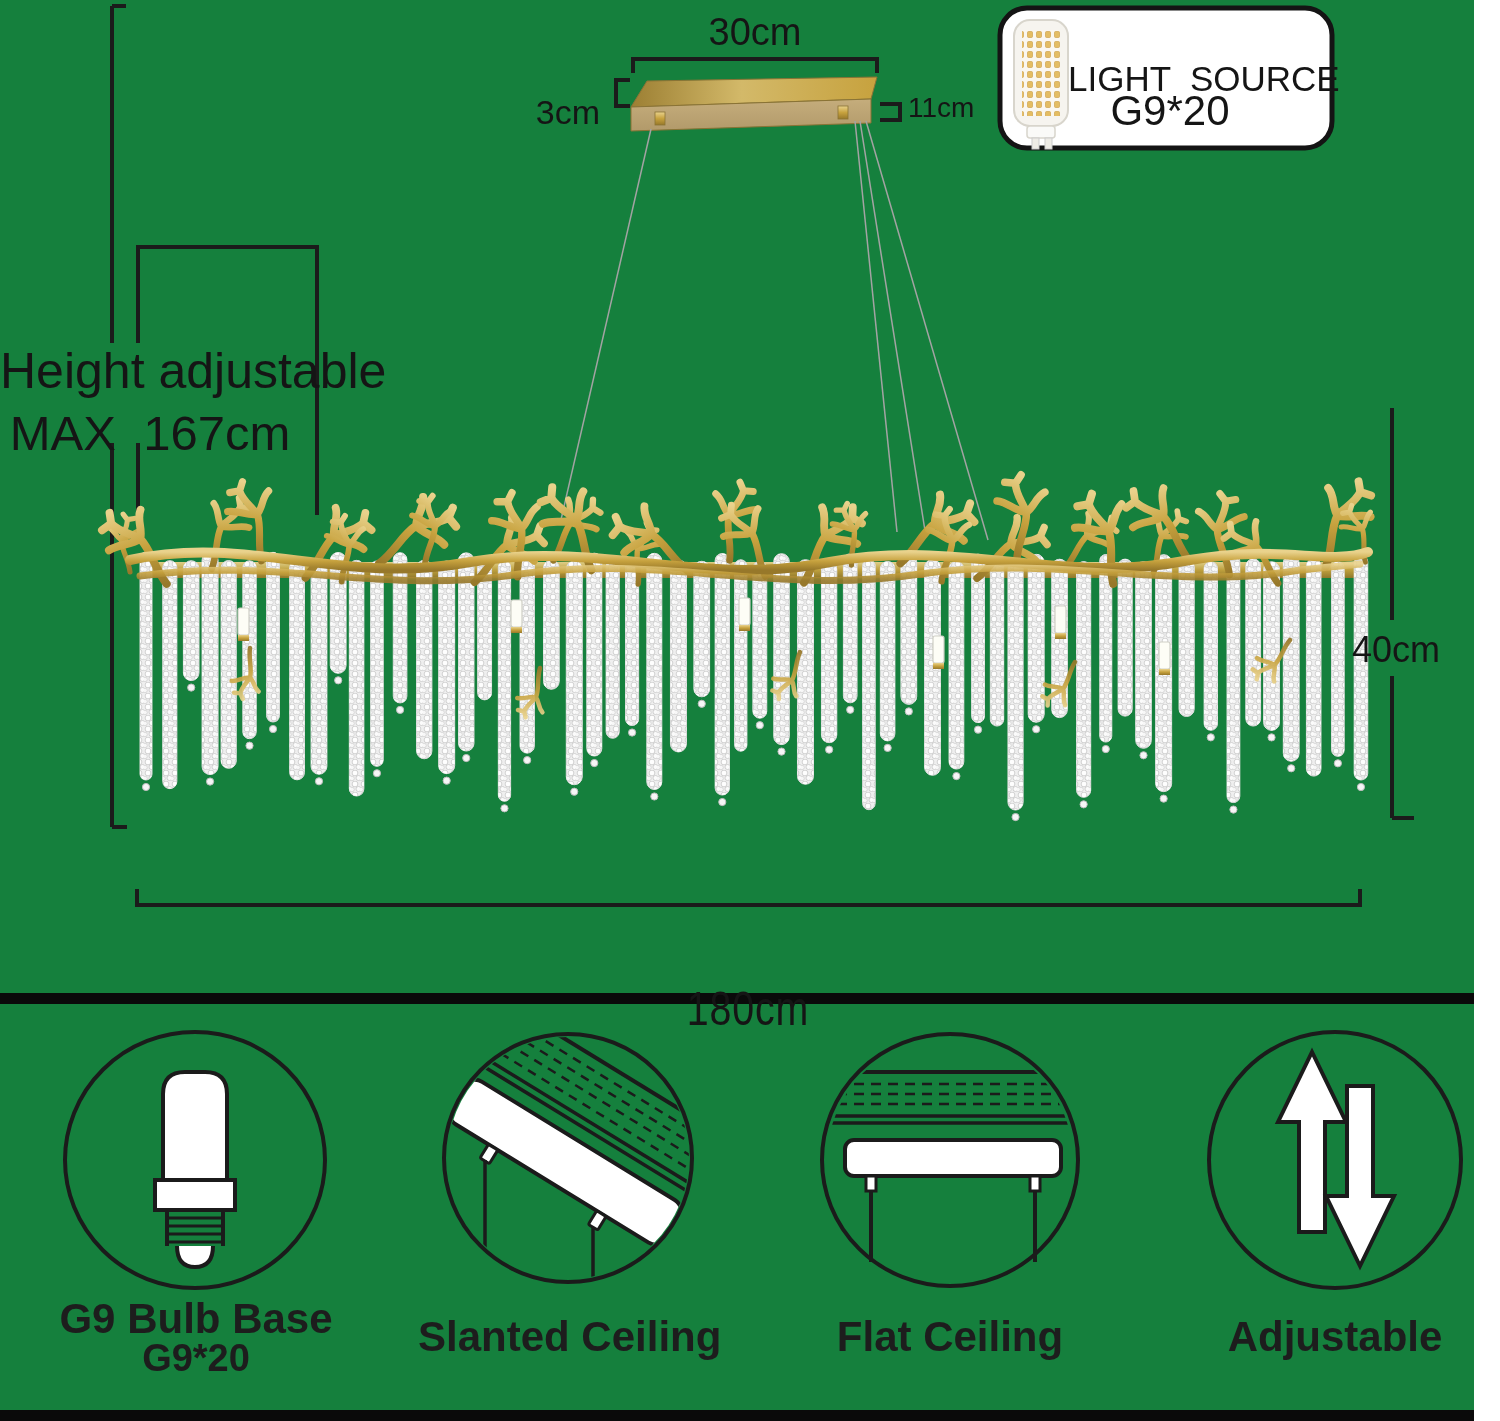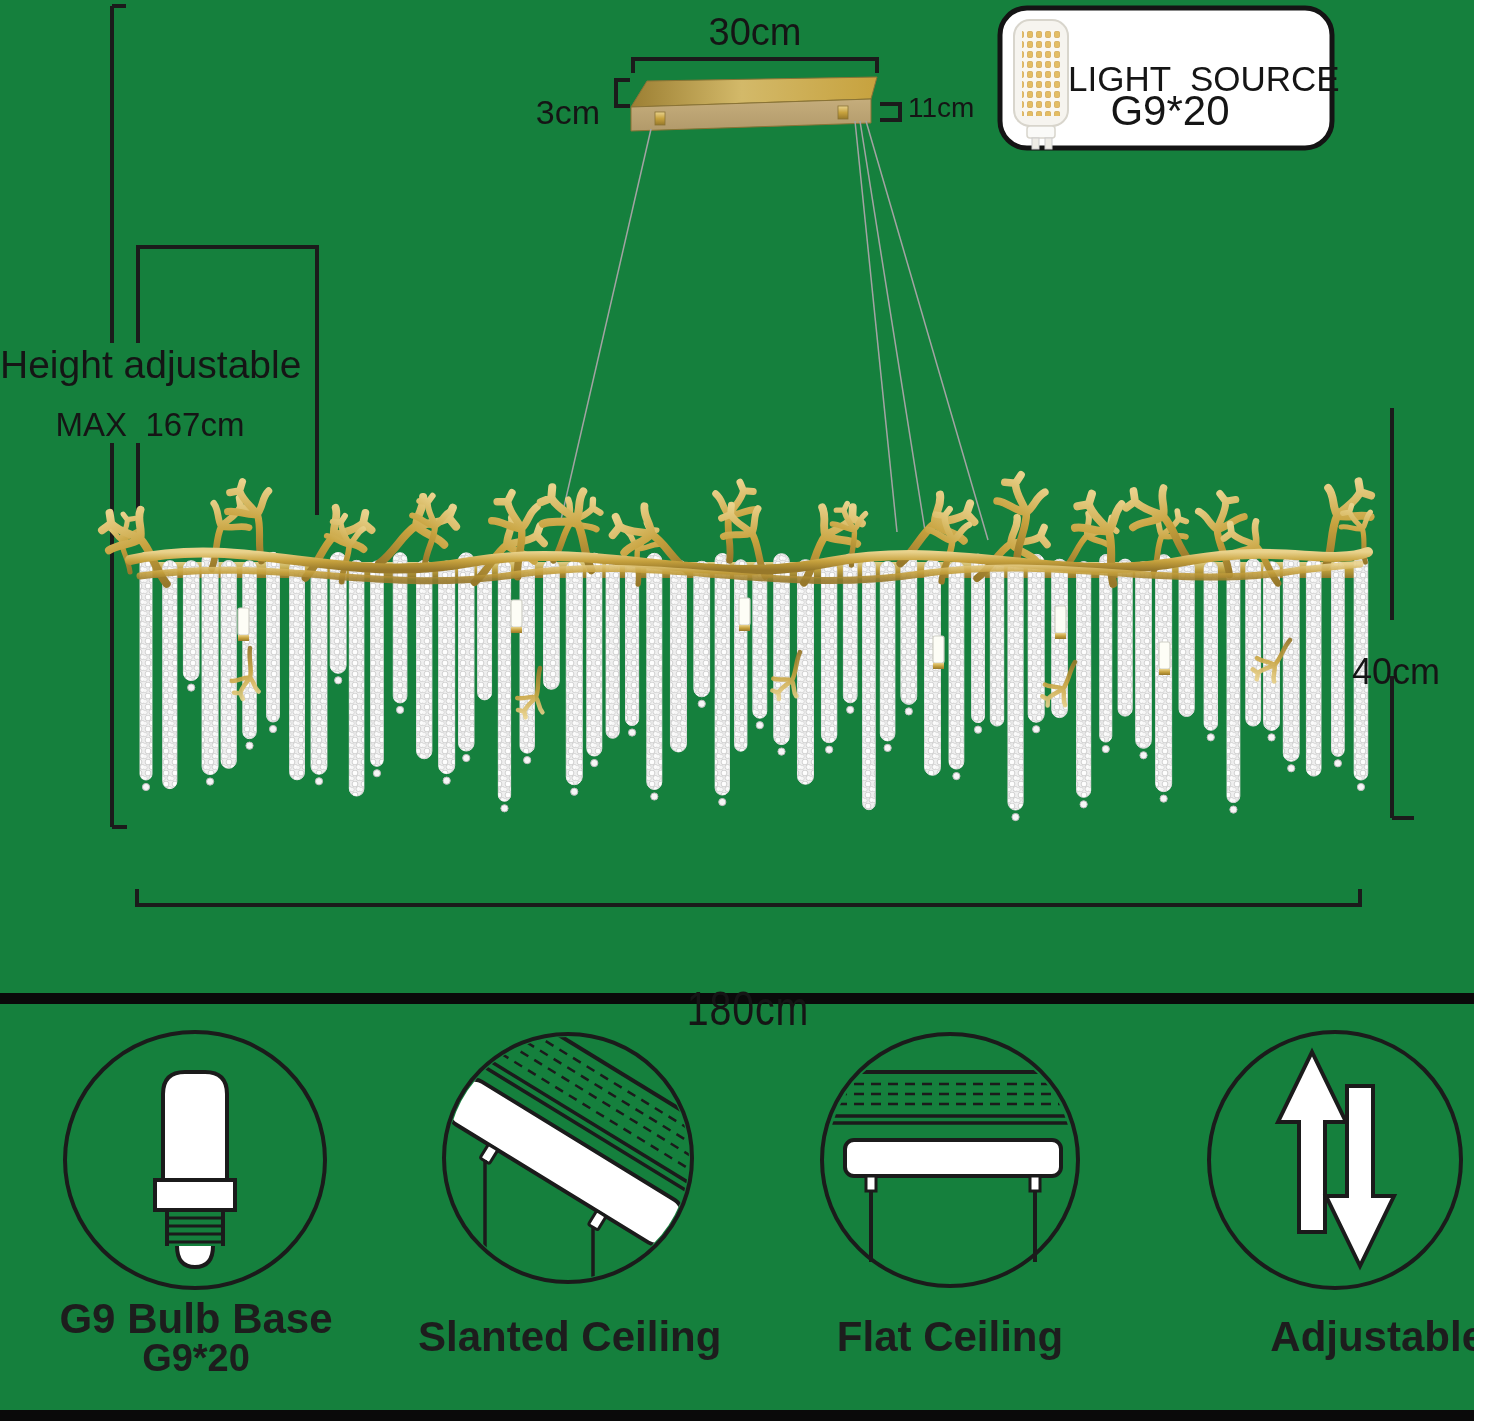--- a/index.html
+++ b/index.html
@@ -4,32 +4,32 @@
 <style>
   html,body{margin:0;padding:0;background:#fff;}
   .stage{position:relative;width:1474px;height:1421px;background:#15803d;overflow:hidden;
          font-family:"Liberation Sans",sans-serif;color:#151515;}
   svg.art{position:absolute;left:0;top:0;width:1500px;height:1421px;}
   .t{position:absolute;white-space:pre;line-height:1.1;}
   .c{text-align:center;}
   .dim30{left:633px;top:12px;width:244px;font-size:38px;}
   .dim3{left:460px;top:74px;width:140px;font-size:34px;text-align:right;margin-top:20px;}
   .dim11{left:908px;top:93px;font-size:28px;}
-  .dim40{left:1352px;top:630px;font-size:36px;margin-top:22px;}
+  .dim40{left:1352px;top:630px;font-size:36px;}
   .dim180{left:598px;top:983px;width:300px;font-size:48px;transform:scaleX(.82);letter-spacing:1px;}
-  .hl1{left:0px;top:344px;width:300px;font-size:39px;}
-  .hl2{left:0px;top:407px;width:300px;font-size:33px;}
+  .hl1{left:0px;top:344px;width:300px;font-size:50px;}
+  .hl2{left:0px;top:407px;width:300px;font-size:49px;}
   .ls1{left:1068px;top:36px;width:260px;font-size:35px;margin-top:24px;}
   .ls2{left:1020px;top:88px;width:300px;font-size:42px;}
   .feat{font-weight:bold;font-size:42px;color:#1d1d1d;}
   .f1a{left:46px;top:1296px;width:300px;}
   .f1b{left:46px;top:1338px;width:300px;font-size:38px;}
   .f2{left:418px;top:1314px;width:300px;}
   .f3{left:800px;top:1314px;width:300px;}
-  .f4{left:1185px;top:1314px;width:300px;text-align:right;}
+  .f4{left:1185px;top:1314px;width:300px;}
 </style>
 </head>
 <body>
 
 <div class="stage">
 
   <svg class="art" viewBox="0 0 1500 1421">
     <defs>
       <linearGradient id="goldG" x1="0" y1="0" x2="0" y2="1">
         <stop id="g1a" offset="0" stop-color="#e9d28c"></stop>

